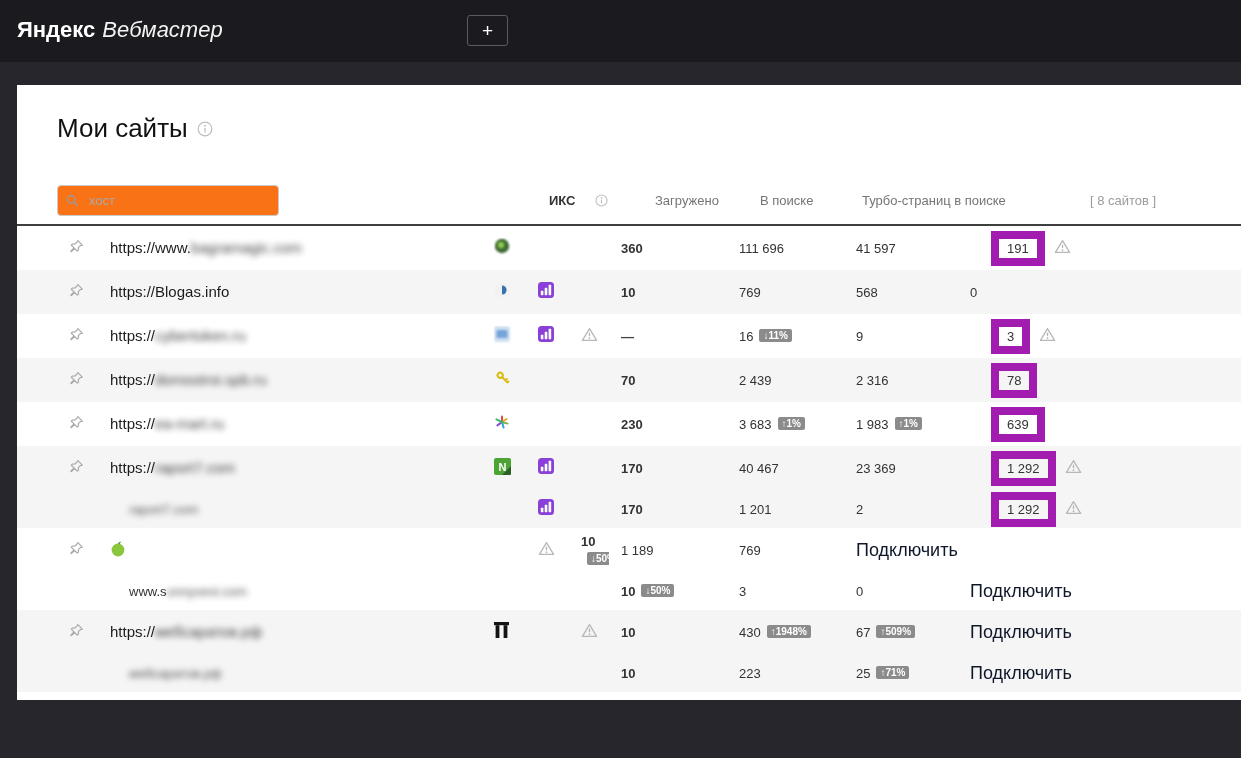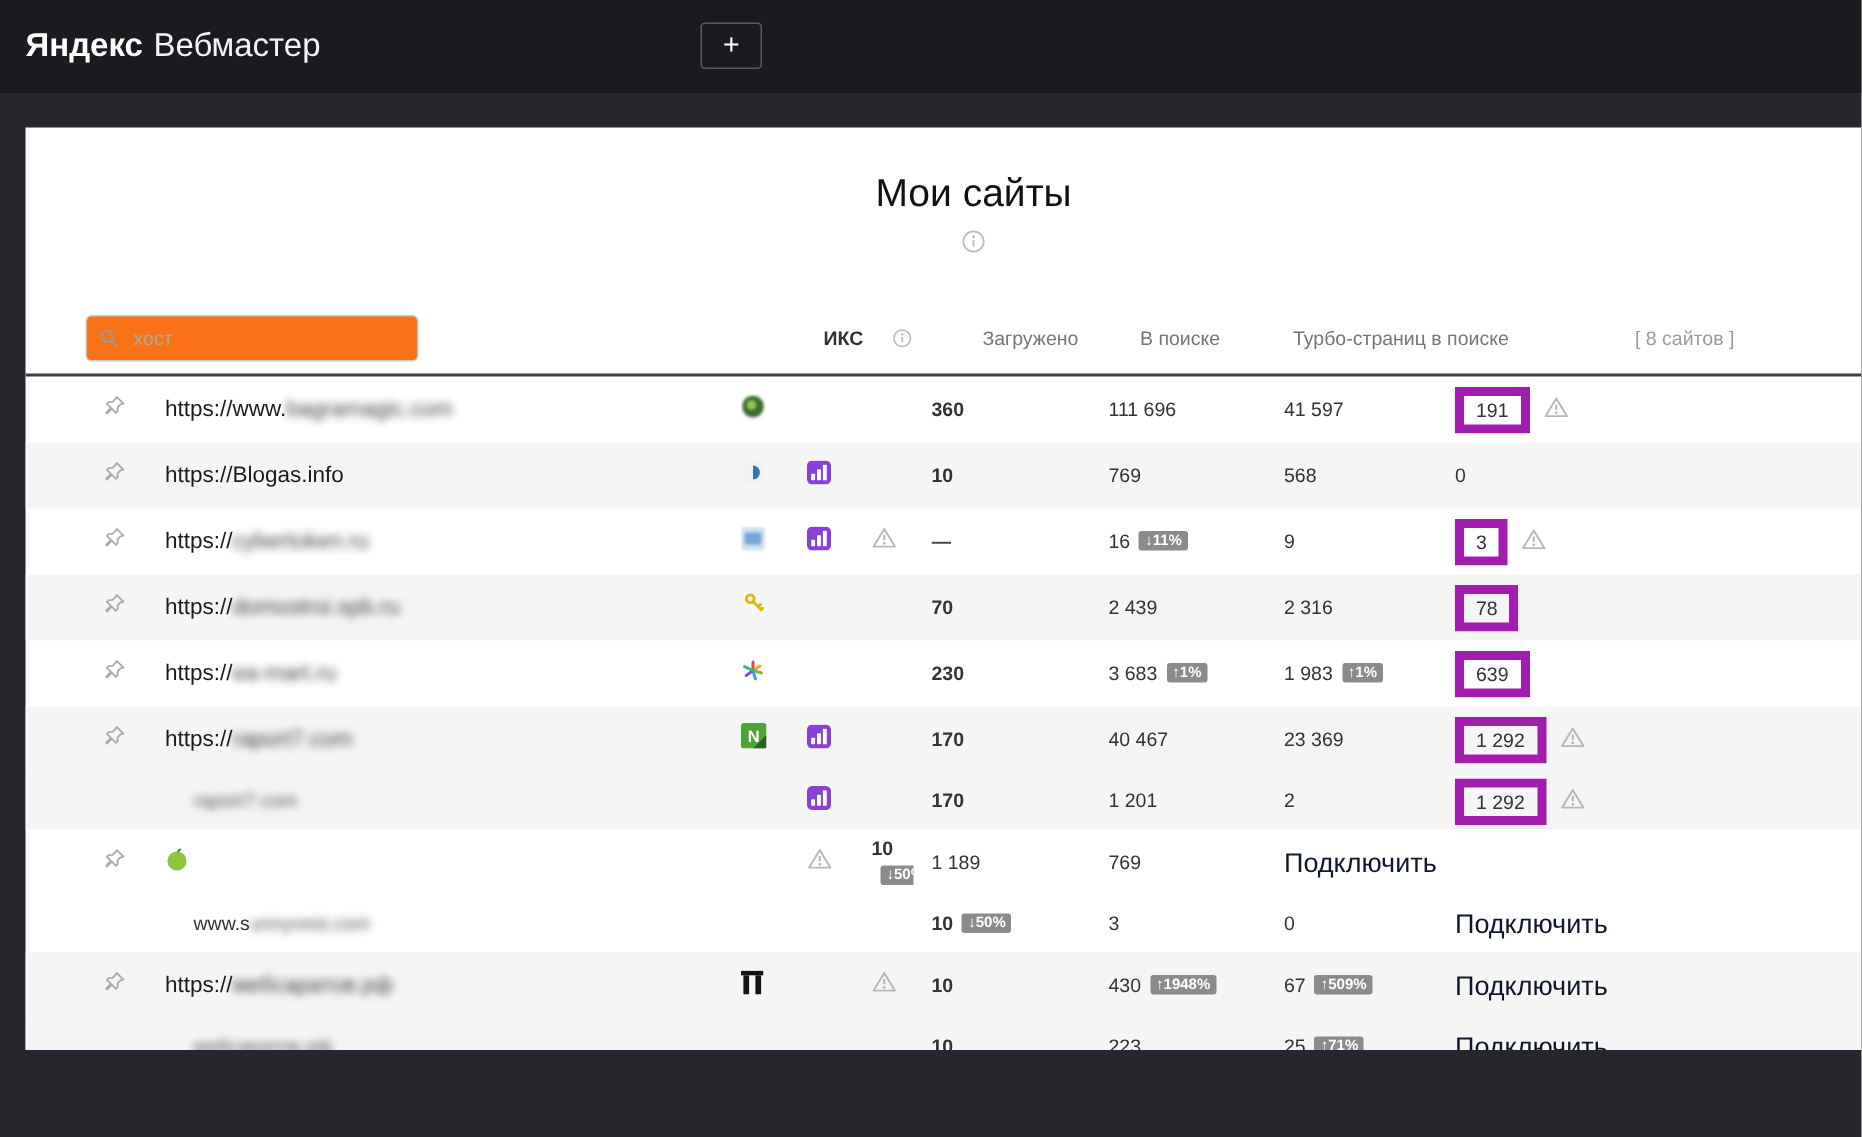--- a/index.html
+++ b/index.html
@@ -6,35 +6,35 @@
   html,body { margin:0; padding:0; }
   body {
     width:1241px; height:758px; overflow:hidden; position:relative;
     background:#26262c;
     font-family:"Liberation Sans", sans-serif;
   }
   
   .topbar { height:62px; background:#1a1a1f; position:relative; }
   .logo { position:absolute; left:17px; top:17px; font-size:22px; color:#fff; cursor:pointer; white-space:nowrap; }
   .logo .logo-bold { font-weight:700; }
-  .logo .logo-light { font-weight:400; margin-left:7px; opacity:.95; }
+  .logo .logo-light { font-weight:400; margin-left:7px; opacity:.95;font-style:italic; }
   .site-select {
     position:absolute; left:265px; top:15px; width:191px; height:31px;
     border:1px solid #5c5c60; border-radius:3px; color:#fff; font-size:13px;
     display:flex; align-items:center; justify-content:space-between; padding:0 11px;
     cursor:pointer; background:transparent;
   }
   .add-btn {
     position:absolute; left:467px; top:15px; width:41px; height:31px;
     border:1px solid #5c5c60; border-radius:3px; color:#fff; font-size:19px; line-height:1;
     display:flex; align-items:center; justify-content:center; cursor:pointer;
   }
   
   .card { position:absolute; left:17px; top:85px; right:0; bottom:58px; background:#fff; overflow:hidden; }
-  .title-row { margin:28px 0 6px 40px; display:flex; align-items:center; gap:9px;flex-direction:column; }
+  .title-row { margin:28px 0 6px 40px; display:flex; align-items:center; gap:9px; }
   .title-row h1 { margin:0; font-size:26px; font-weight:400; color:#111; }
   
   .grid { display:grid; grid-template-columns:40px 29px 372px 32px 31px 28px 106px 105px 102px 228px 1fr; align-items:center; }
   .table-head { grid-template-rows:26px 48px; }
   .bracket { grid-row:1; grid-column:8/11; display:flex; align-items:center; margin-right:58px; align-self:end; }
   .bracket .hline { flex:1; height:1px; background:#cfcfcf; }
   .bracket .tick { width:1px; height:7px; background:#cfcfcf; transform:translateY(3px); }
   .bracket .bracket-label { margin:0 14px; font-size:13px; color:#666; }
   .search-box { grid-row:2; grid-column:2/4; position:relative; width:222px; height:31px; }
   .search-box input {
@@ -57,22 +57,22 @@
   .sub-url { font-size:13px; color:#333; padding-left:19px; }
   .masked { filter:blur(3px); opacity:.85; }
   .num { font-size:13px; color:#333; white-space:nowrap; }
   .num.bold { font-weight:700; }
   .dash { color:#444; }
   .badge {
     display:inline-block; margin-left:6px; background:#8b8b8b; color:#fff;
     font-size:10px; font-weight:700; padding:1px 4px; border-radius:2px; vertical-align:2px; white-space:nowrap;
   }
   .turbo-box {
-    display:inline-block; border:6px solid #a21caf; padding:2px 8px;
-    font-size:13px; color:#333; cursor:pointer; white-space:nowrap;
+    display:inline-block; border:8px solid #a21caf; padding:2px 8px;
+    font-size:13px; color:#333; cursor:pointer; white-space:nowrap;margin-left:21px;
   }
   .turbo-cell .icon { margin-left:9px; transform:translateY(1px); }
   .connect-link { color:#0f172a; font-size:18px; cursor:pointer; text-decoration:none; }
   .cell { overflow:hidden; }
   .url-cell { overflow:visible; }
 </style>
 </head>
 <body>
 
 <div class="topbar">

